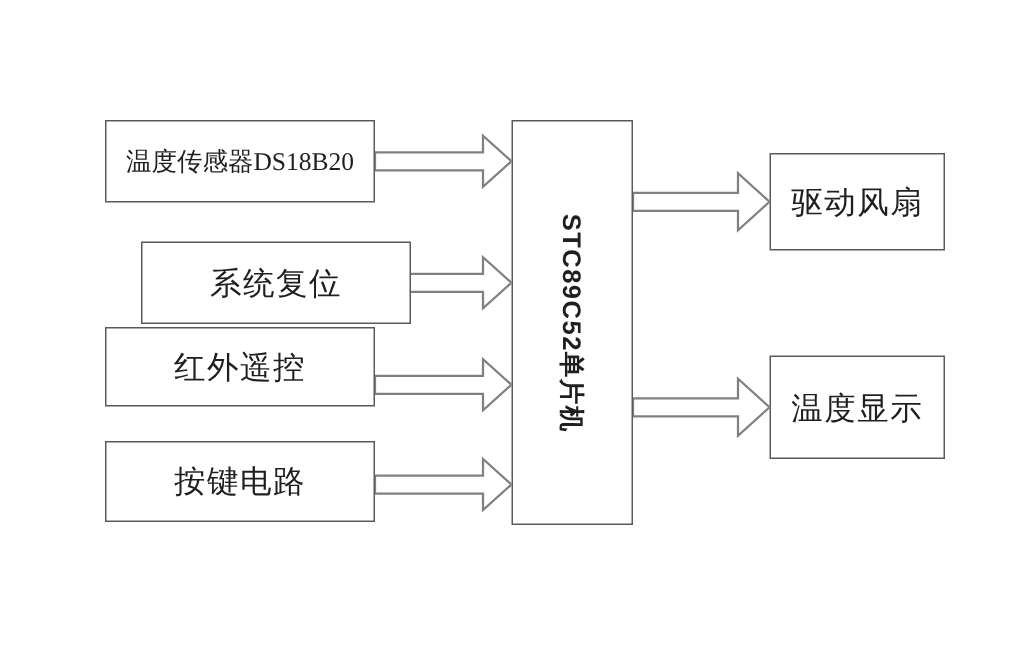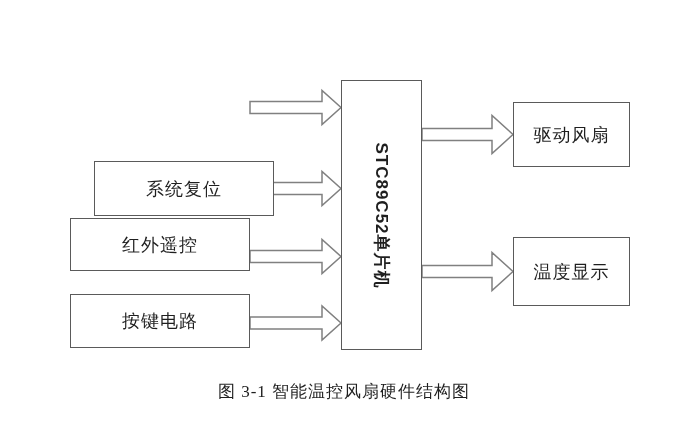--- a/index.html
+++ b/index.html
@@ -27,21 +27,21 @@
     position: absolute;
     box-sizing: border-box;
     border: 1.5px solid #5a5a5a;
     background: #ffffff;
     display: flex;
     align-items: center;
     justify-content: center;
     text-align: center;
   }
   .node .label {
-    font-size: 18px;
+    font-size: 21px;
     letter-spacing: 1px;
     white-space: nowrap;
   }
   .b-input1 { left: 70px;  top: 80px;  width: 180px; height: 55px; }
   .b-input1 .label { letter-spacing: 0; font-size: 17px; }
   .b-input2 { left: 70px;  top: 161px; width: 180px; height: 55px; margin-left: 24px; }
   .b-input3 { left: 70px;  top: 218px; width: 180px; height: 53px; }
   .b-input4 { left: 70px;  top: 294px; width: 180px; height: 54px; }
   .b-center { left: 341px; top: 80px;  width: 81px;  height: 270px; }
   .b-center .label {
@@ -71,20 +71,23 @@
 
   <svg class="arrow-layer" width="688" height="439" viewBox="0 0 688 439" xmlns="http://www.w3.org/2000/svg">
     <polygon points="250,101.5 322,101.5 322,90.5 341,107.5 322,124.5 322,113.5 250,113.5" fill="#ffffff" stroke="#808080" stroke-width="1.5" stroke-linejoin="miter"></polygon>
     <polygon points="250,182.5 322,182.5 322,171.5 341,188.5 322,205.5 322,194.5 250,194.5" fill="#ffffff" stroke="#808080" stroke-width="1.5" stroke-linejoin="miter"></polygon>
     <polygon points="250,250.5 322,250.5 322,239.5 341,256.5 322,273.5 322,262.5 250,262.5" fill="#ffffff" stroke="#808080" stroke-width="1.5" stroke-linejoin="miter"></polygon>
     <polygon points="250,317 322,317 322,306 341,323 322,340 322,329 250,329" fill="#ffffff" stroke="#808080" stroke-width="1.5" stroke-linejoin="miter"></polygon>
     <polygon points="422,128.5 492,128.5 492,115.5 513,134.5 492,153.5 492,140.5 422,140.5" fill="#ffffff" stroke="#808080" stroke-width="1.5" stroke-linejoin="miter"></polygon>
     <polygon points="422,265.5 492,265.5 492,252.5 513,271.5 492,290.5 492,277.5 422,277.5" fill="#ffffff" stroke="#808080" stroke-width="1.5" stroke-linejoin="miter"></polygon>
   </svg>
 
+  <div class="node b-input1">
+    <span class="label">温度传感器DS18B20</span>
+  </div>
 
   <div class="node b-input2">
     <span class="label">系统复位</span>
   </div>
 
   <div class="node b-input3">
     <span class="label">红外遥控</span>
   </div>
 
   <div class="node b-input4">
@@ -96,15 +99,14 @@
   </div>
 
   <div class="node b-output1">
     <span class="label">驱动风扇</span>
   </div>
 
   <div class="node b-output2">
     <span class="label">温度显示</span>
   </div>
 
-  <div class="caption">图 3-1 智能温控风扇硬件结构图</div>
 
 </div>
 
 </body></html>

